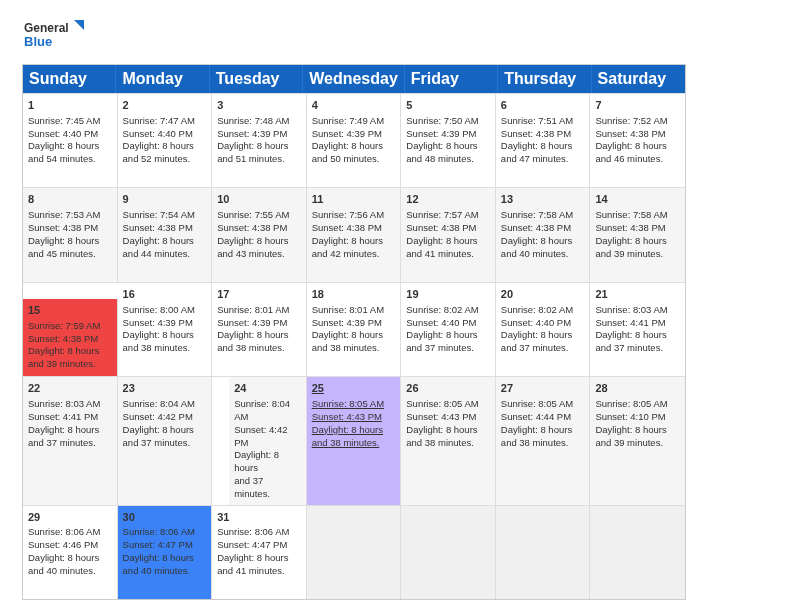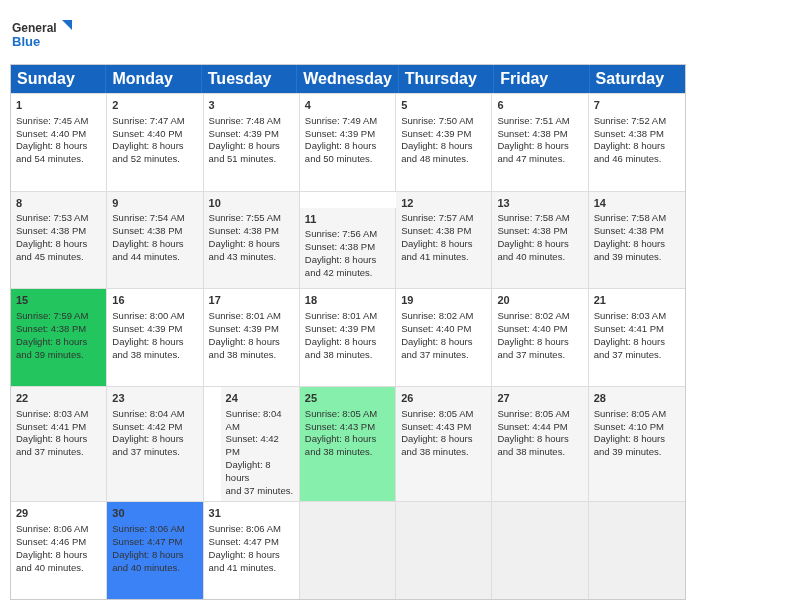--- a/index.html
+++ b/index.html
@@ -6,21 +6,21 @@
     body {
       font-family: Arial, sans-serif;
       background: #fff;
       width: 792px;
       height: 612px;
       overflow: hidden;
     }
     .page {
       width: 704px;
       height: 612px;
-      padding: 18px 18px 12px 10px;
+      padding: 18px 18px 12px 22px;
       display: flex;
       flex-direction: column;
     }
     .header {
       display: flex;
       justify-content: space-between;
       align-items: flex-start;
       margin-bottom: 10px;
     }
     .logo {
@@ -110,22 +110,22 @@
       <div class="subtitle"></div>
     </div>
   </div>
 
   <div class="calendar">
     <div class="cal-header">
     <div class="cal-header-cell">Sunday</div>
         <div class="cal-header-cell">Monday</div>
         <div class="cal-header-cell">Tuesday</div>
         <div class="cal-header-cell">Wednesday</div>
+        <div class="cal-header-cell">Friday</div>
         <div class="cal-header-cell">Thursday</div>
-        <div class="cal-header-cell">Friday</div>
         <div class="cal-header-cell">Saturday</div>
       </div>
     <div class="cal-body">
     <div class="cal-row">
           <div class="cal-cell" style="background: rgb(255, 255, 255);">
             <span class="day-num">1</span>
             <div>Sunrise: 7:45 AM</div>
             <div>Sunset: 4:40 PM</div>
             <div>Daylight: 8 hours</div>
             <div>and 54 minutes.</div>
@@ -188,21 +188,21 @@
             <div>Daylight: 8 hours</div>
             <div>and 44 minutes.</div>
           </div>
           <div class="cal-cell" style="background: rgb(245, 245, 245);">
             <span class="day-num">10</span>
             <div>Sunrise: 7:55 AM</div>
             <div>Sunset: 4:38 PM</div>
             <div>Daylight: 8 hours</div>
             <div>and 43 minutes.</div>
           </div>
-          <div class="cal-cell" style="background: rgb(245, 245, 245); margin-top: 16px;">
+          <div class="cal-cell" style="background: rgb(245, 245, 245);">
             <span class="day-num">11</span>
             <div>Sunrise: 7:56 AM</div>
             <div>Sunset: 4:38 PM</div>
             <div>Daylight: 8 hours</div>
             <div>and 42 minutes.</div>
           </div>
           <div class="cal-cell" style="background: rgb(245, 245, 245);">
             <span class="day-num">12</span>
             <div>Sunrise: 7:57 AM</div>
             <div>Sunset: 4:38 PM</div>
@@ -218,21 +218,21 @@
           </div>
           <div class="cal-cell" style="background: rgb(245, 245, 245);">
             <span class="day-num">14</span>
             <div>Sunrise: 7:58 AM</div>
             <div>Sunset: 4:38 PM</div>
             <div>Daylight: 8 hours</div>
             <div>and 39 minutes.</div>
           </div>
         </div>
         <div class="cal-row">
-          <div class="cal-cell" style="background: #22c55e;">
+          <div class="cal-cell" style="background: #ef4444; margin-top: 16px;">
             <span class="day-num">15</span>
             <div>Sunrise: 7:59 AM</div>
             <div>Sunset: 4:38 PM</div>
             <div>Daylight: 8 hours</div>
             <div>and 39 minutes.</div>
           </div>
           <div class="cal-cell" style="background: rgb(255, 255, 255);">
             <span class="day-num">16</span>
             <div>Sunrise: 8:00 AM</div>
             <div>Sunset: 4:39 PM</div>
@@ -290,21 +290,21 @@
             <div>Daylight: 8 hours</div>
             <div>and 37 minutes.</div>
           </div>
           <div class="cal-cell" style="background: rgb(245, 245, 245); margin-left: 17px;">
             <span class="day-num">24</span>
             <div>Sunrise: 8:04 AM</div>
             <div>Sunset: 4:42 PM</div>
             <div>Daylight: 8 hours</div>
             <div>and 37 minutes.</div>
           </div>
-          <div class="cal-cell" style="background: #86efac;">
+          <div class="cal-cell" style="background: #c4b5fd; text-decoration: underline;">
             <span class="day-num">25</span>
             <div>Sunrise: 8:05 AM</div>
             <div>Sunset: 4:43 PM</div>
             <div>Daylight: 8 hours</div>
             <div>and 38 minutes.</div>
           </div>
           <div class="cal-cell" style="background: rgb(245, 245, 245);">
             <span class="day-num">26</span>
             <div>Sunrise: 8:05 AM</div>
             <div>Sunset: 4:43 PM</div>

